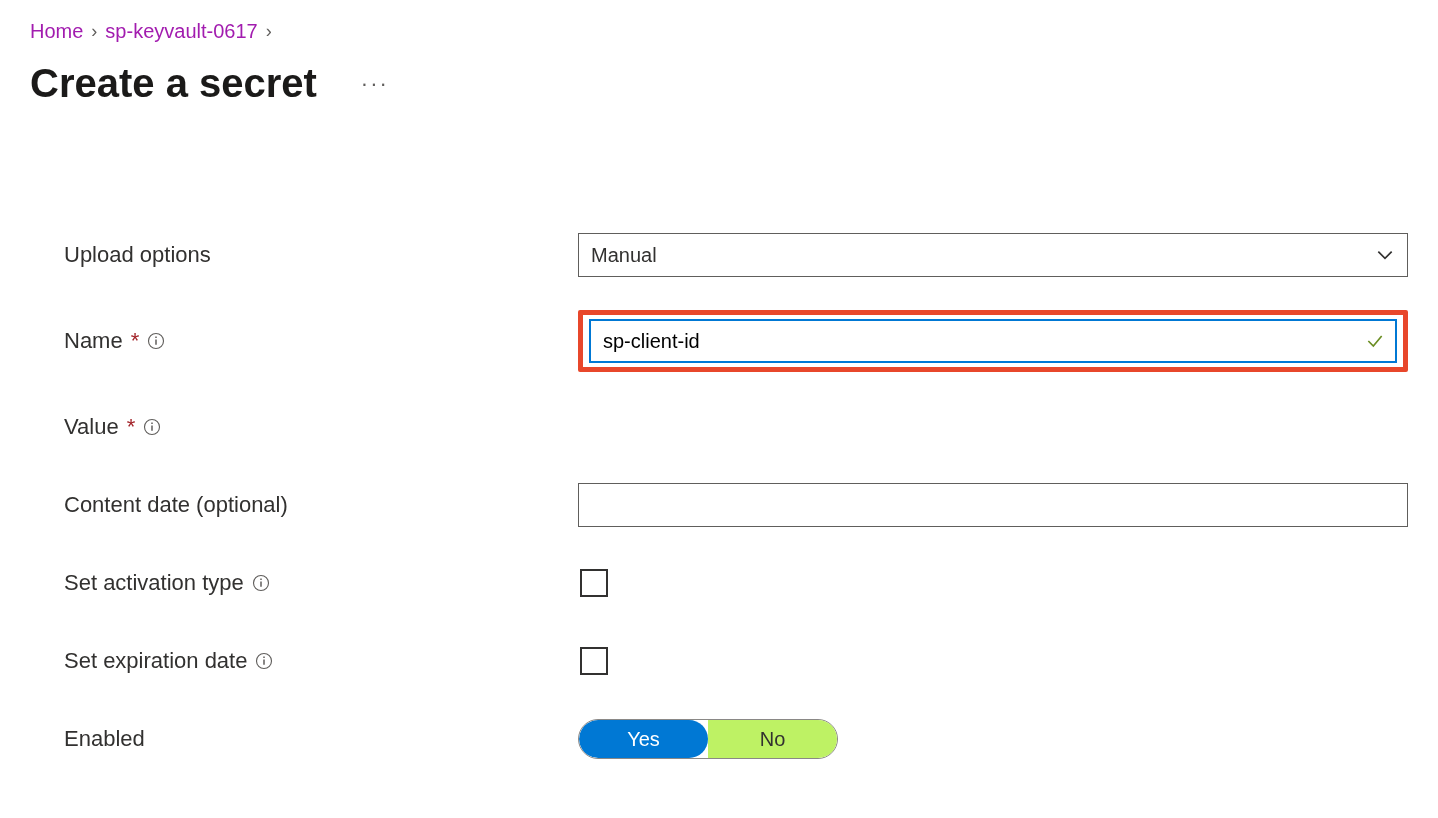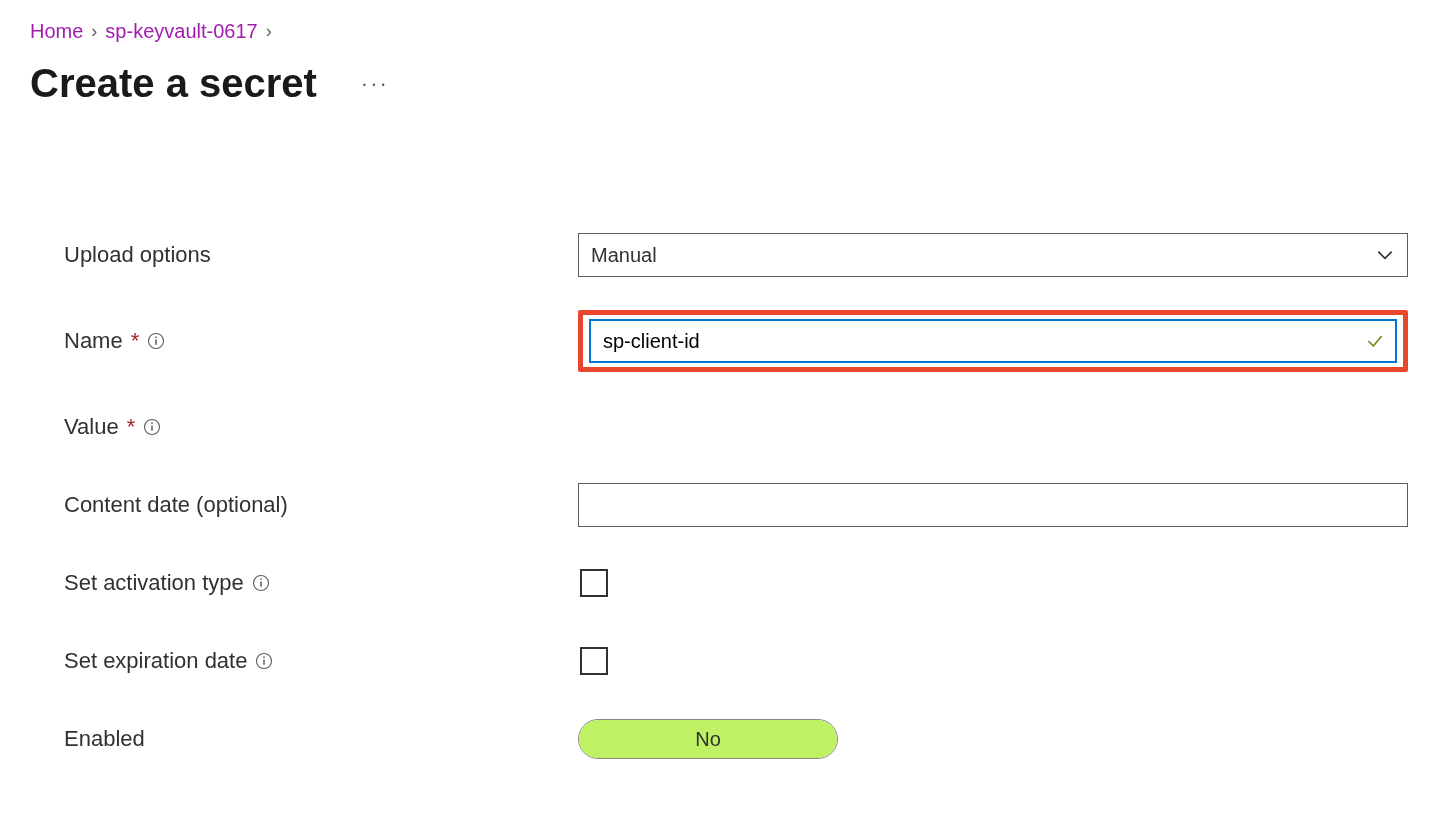--- a/index.html
+++ b/index.html
@@ -230,16 +230,17 @@
     <div class="chk"></div>
   </div>
 </div>
 
 <div class="form-row">
   <div class="form-label">
     <span>Enabled</span>
   </div>
   <div class="form-control">
     <div class="toggle-pill">
+      <div class="toggle-opt active">Yes</div>
       <div class="toggle-opt">No</div>
     </div>
   </div>
 </div>
 
 </body></html>

